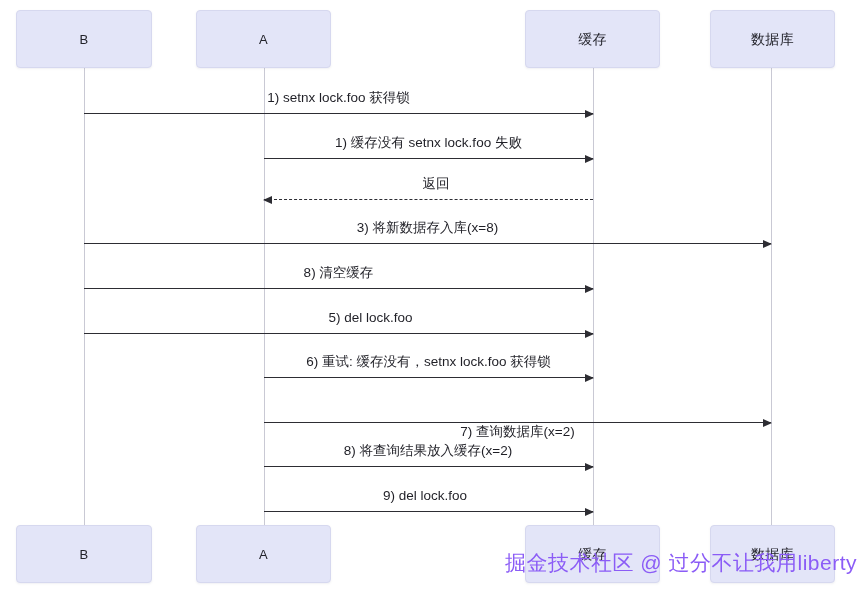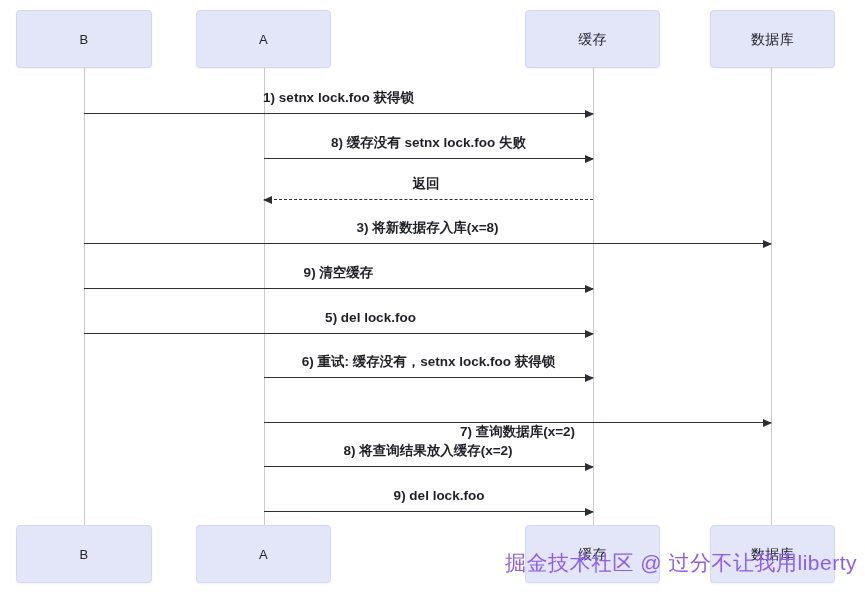--- a/index.html
+++ b/index.html
@@ -79,21 +79,20 @@
     border-right: 9px solid #2d2d33;
   }
   .msg-label {
     position: absolute;
     white-space: nowrap;
     font-size: 13.5px;
     color: #1f1f26;
     line-height: 1;
     user-select: none;
     transform: translate(-50%, -100%);
-    font-weight: bold;
   }
   
   .watermark {
     position: absolute;
     white-space: nowrap;
     font-size: 21px;
     color: #c3c3cb;
     line-height: 1;
     user-select: none;
     letter-spacing: 0.5px;
@@ -113,39 +112,39 @@
       <div class="msg" style="left: 84px; top: 113px; width: 509px;">
         <div class="msg-line" style="width: 509px;">
           <div class="arrow-head right"></div>
         </div>
         <div class="msg-label" style="left: 254.5px; top: -9px;">1) setnx lock.foo 获得锁</div>
       </div>
       <div class="msg" style="left: 264px; top: 158px; width: 329px;">
         <div class="msg-line" style="width: 329px;">
           <div class="arrow-head right"></div>
         </div>
-        <div class="msg-label" style="left: 164.5px; top: -9px;">8) 缓存没有 setnx lock.foo 失败</div>
+        <div class="msg-label" style="left: 164.5px; top: -9px;">1) 缓存没有 setnx lock.foo 失败</div>
       </div>
       <div class="msg" style="left: 264px; top: 199px; width: 329px;">
         <div class="msg-line dashed" style="width: 329px;">
           <div class="arrow-head left"></div>
         </div>
-        <div class="msg-label" style="left: 162px; top: -9px;">返回</div>
+        <div class="msg-label" style="left: 172px; top: -9px;">返回</div>
       </div>
       <div class="msg" style="left: 84px; top: 243px; width: 687px;">
         <div class="msg-line" style="width: 687px;">
           <div class="arrow-head right"></div>
         </div>
         <div class="msg-label" style="left: 343.5px; top: -9px;">3) 将新数据存入库(x=8)</div>
       </div>
       <div class="msg" style="left: 84px; top: 288px; width: 509px;">
         <div class="msg-line" style="width: 509px;">
           <div class="arrow-head right"></div>
         </div>
-        <div class="msg-label" style="left: 254.5px; top: -9px;">9) 清空缓存</div>
+        <div class="msg-label" style="left: 254.5px; top: -9px;">8) 清空缓存</div>
       </div>
       <div class="msg" style="left: 84px; top: 333px; width: 509px;">
         <div class="msg-line" style="width: 509px;">
           <div class="arrow-head right"></div>
         </div>
         <div class="msg-label" style="left: 254.5px; top: -9px; margin-left: 32px;">5) del lock.foo</div>
       </div>
       <div class="msg" style="left: 264px; top: 377px; width: 329px;">
         <div class="msg-line" style="width: 329px;">
           <div class="arrow-head right"></div>
@@ -161,21 +160,21 @@
       <div class="msg" style="left: 264px; top: 466px; width: 329px;">
         <div class="msg-line" style="width: 329px;">
           <div class="arrow-head right"></div>
         </div>
         <div class="msg-label" style="left: 164px; top: -9px;">8) 将查询结果放入缓存(x=2)</div>
       </div>
       <div class="msg" style="left: 264px; top: 511px; width: 329px;">
         <div class="msg-line" style="width: 329px;">
           <div class="arrow-head right"></div>
         </div>
-        <div class="msg-label" style="left: 175px; top: -9px;">9) del lock.foo</div>
+        <div class="msg-label" style="left: 161px; top: -9px;">9) del lock.foo</div>
       </div>
     </div>
   <div id="boxes-top-layer">
       <div class="participant-box" style="left: 16px; top: 10px; width: 136px; height: 58px;">
         <span class="participant-label">B</span>
       </div>
       <div class="participant-box" style="left: 196px; top: 10px; width: 135px; height: 58px;">
         <span class="participant-label">A</span>
       </div>
       <div class="participant-box" style="left: 525px; top: 10px; width: 135px; height: 58px;">

